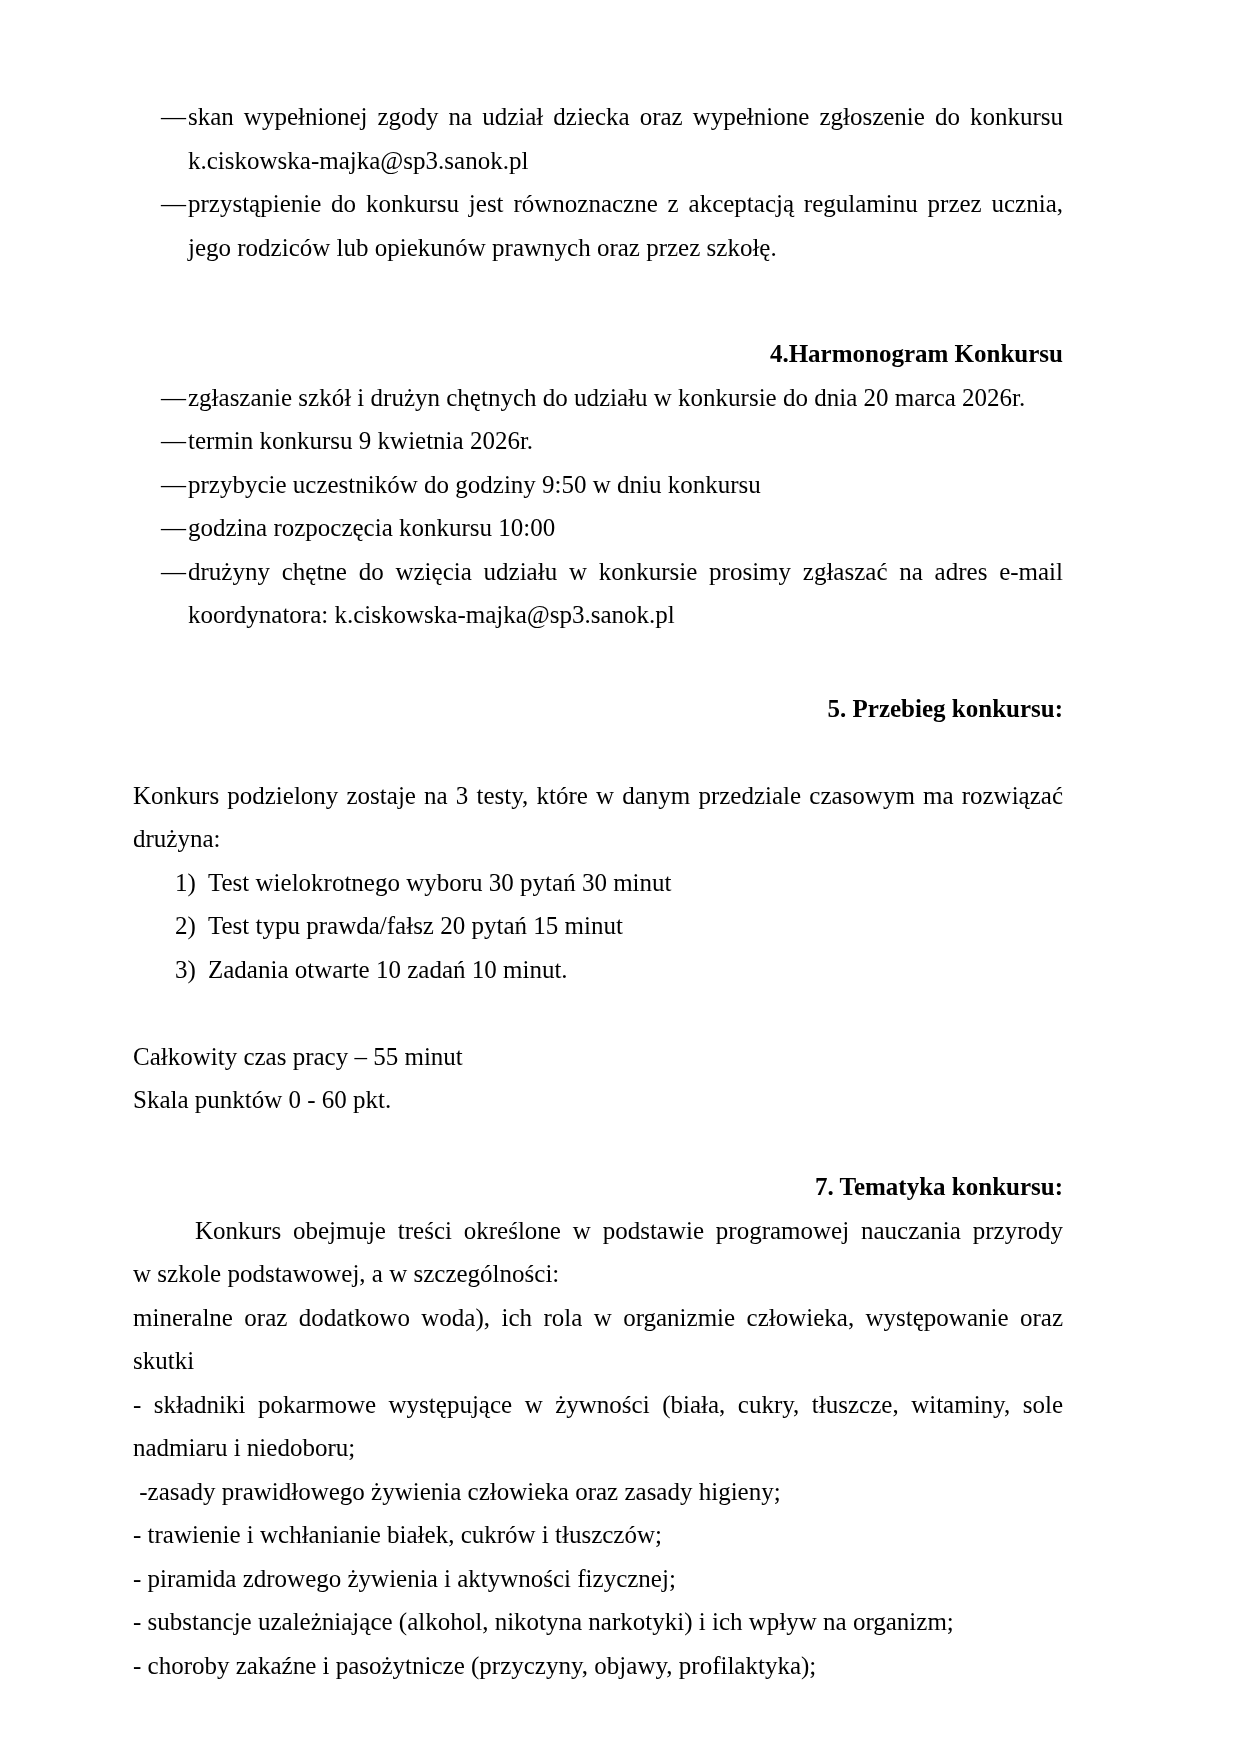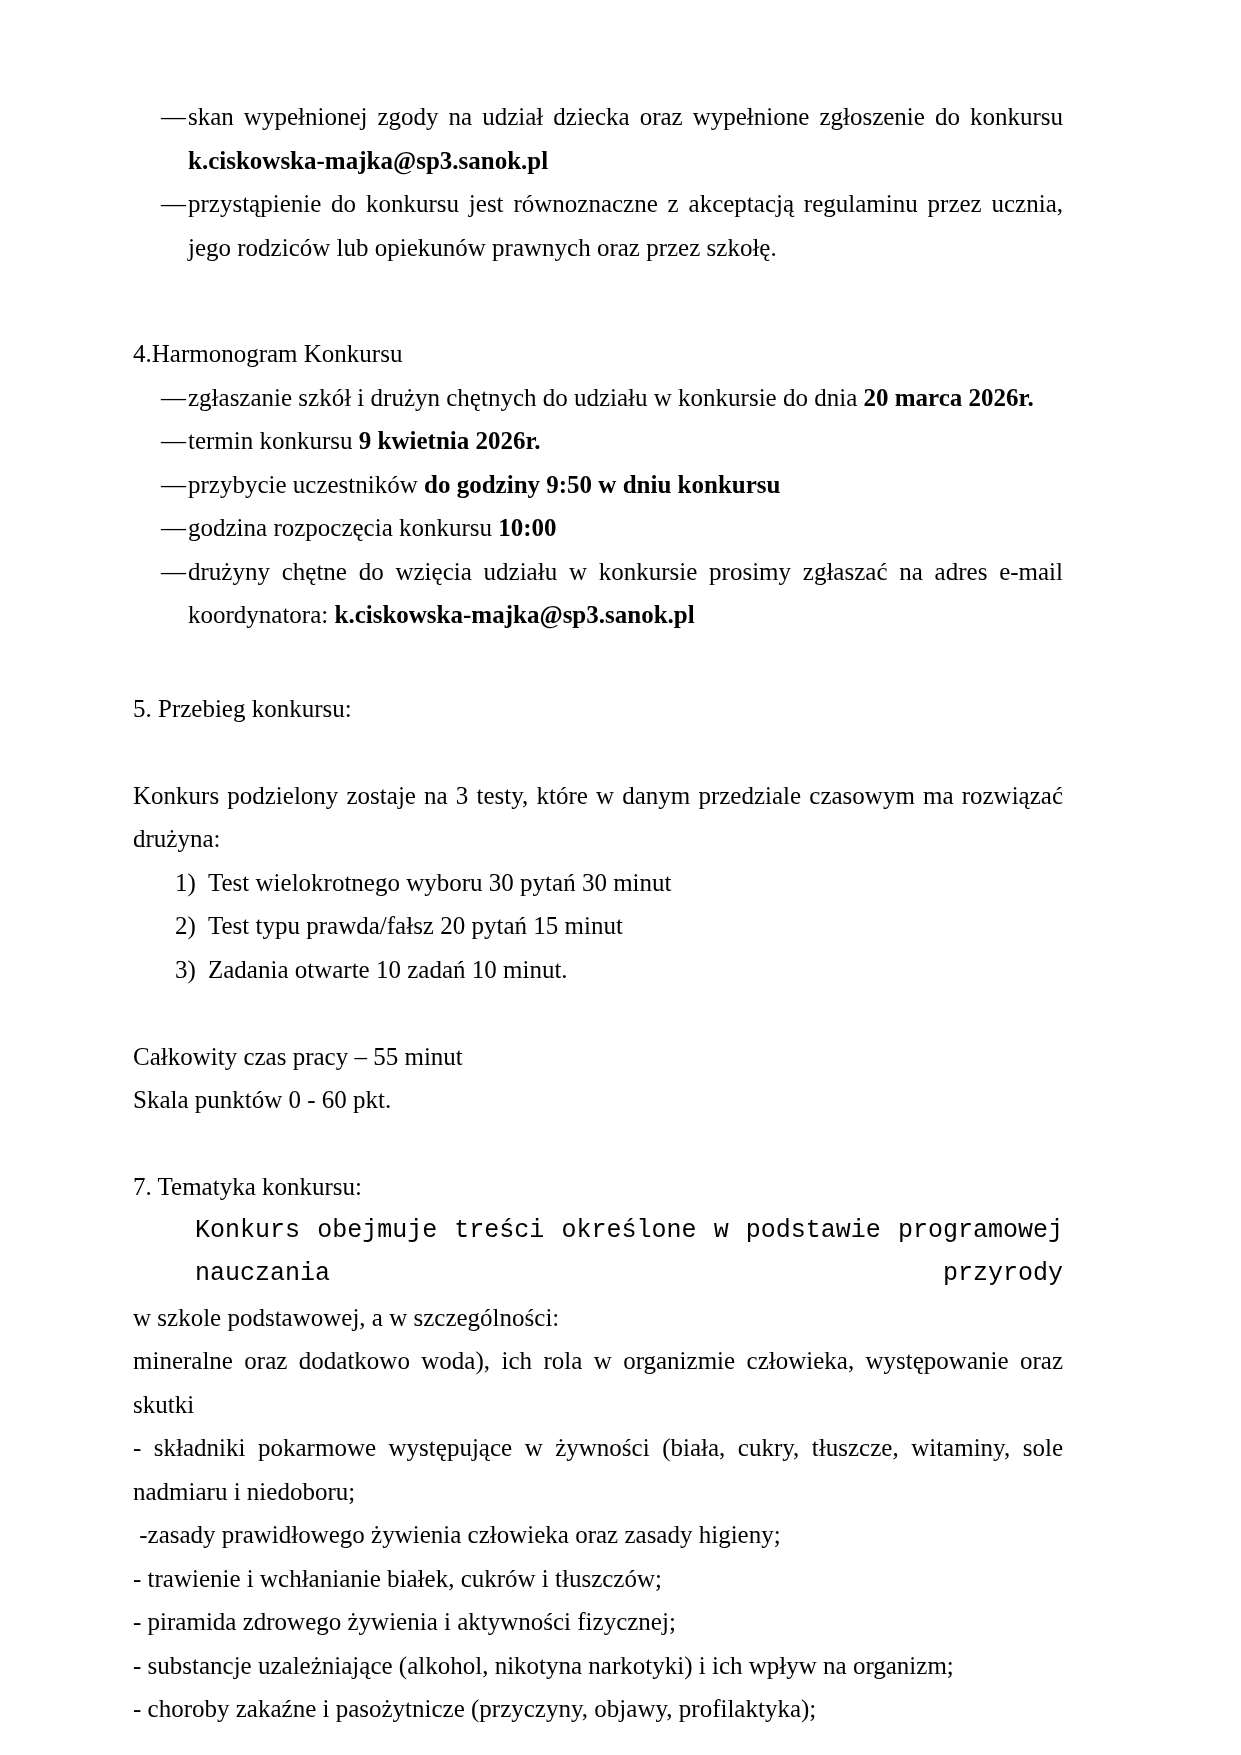--- a/index.html
+++ b/index.html
@@ -22,22 +22,22 @@
   }
   .content {
     padding: 95px 178px 0 133px; 
   }
   .line { display: block; }
   
   .just {
     text-align: justify;
     text-align-last: justify;
   }
-  .bold { font-weight: bold; }
-  .heading { font-weight: normal; }
+  .bold { font-weight: normal; }
+  .heading { font-weight: bold; text-align: right; }
   
   .b-line {
     position: relative;
     padding-left: 55px;
   }
   .b-line .dash {
     position: absolute;
     left: 28px;
     top: 0;
   }
@@ -47,21 +47,21 @@
   .n-line {
     position: relative;
     padding-left: 75px;
   }
   .n-line .num {
     position: absolute;
     left: 42px;
     top: 0;
   }
   
-  .indent { padding-left: 62px; font-family: Liberation Mono, monospace; }
+  .indent { padding-left: 62px; }
   
   .pre { white-space: pre-wrap; }
   
   .sp-a { height: 63px; }
   .sp-b { height: 50px; }
   .sp-c { height: 43.5px; }
 </style>
 </head>
 <body>
 

